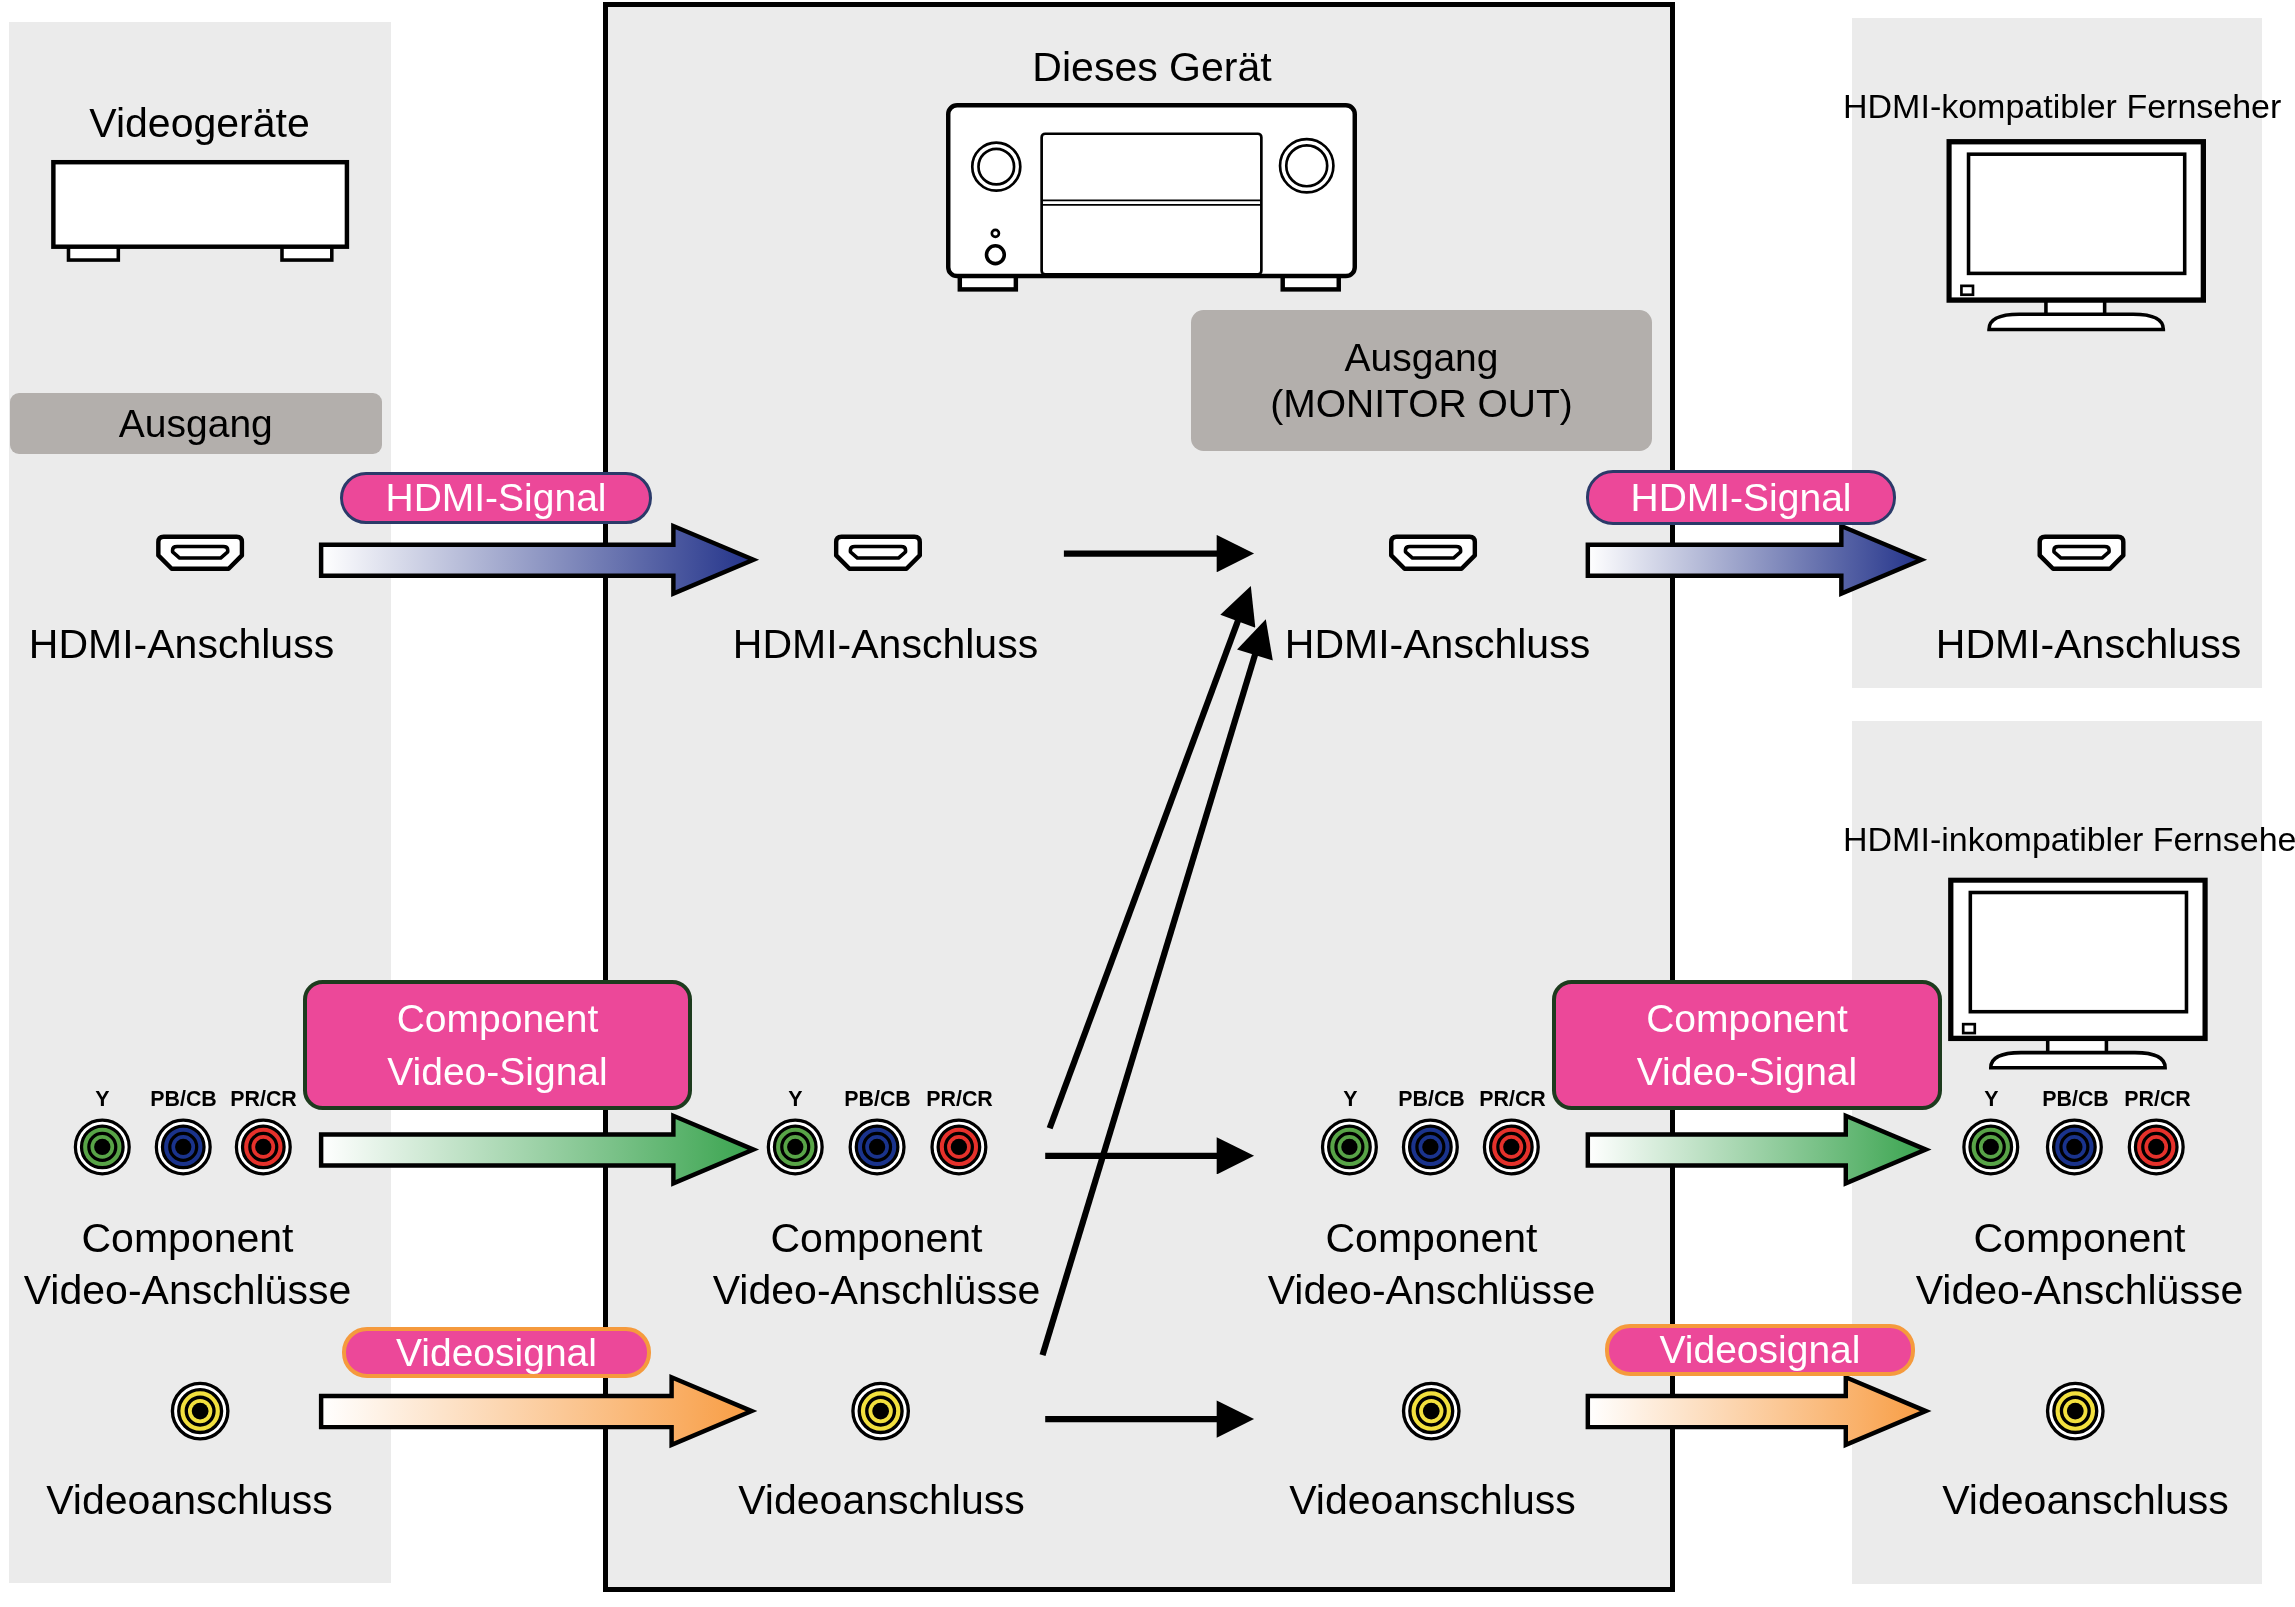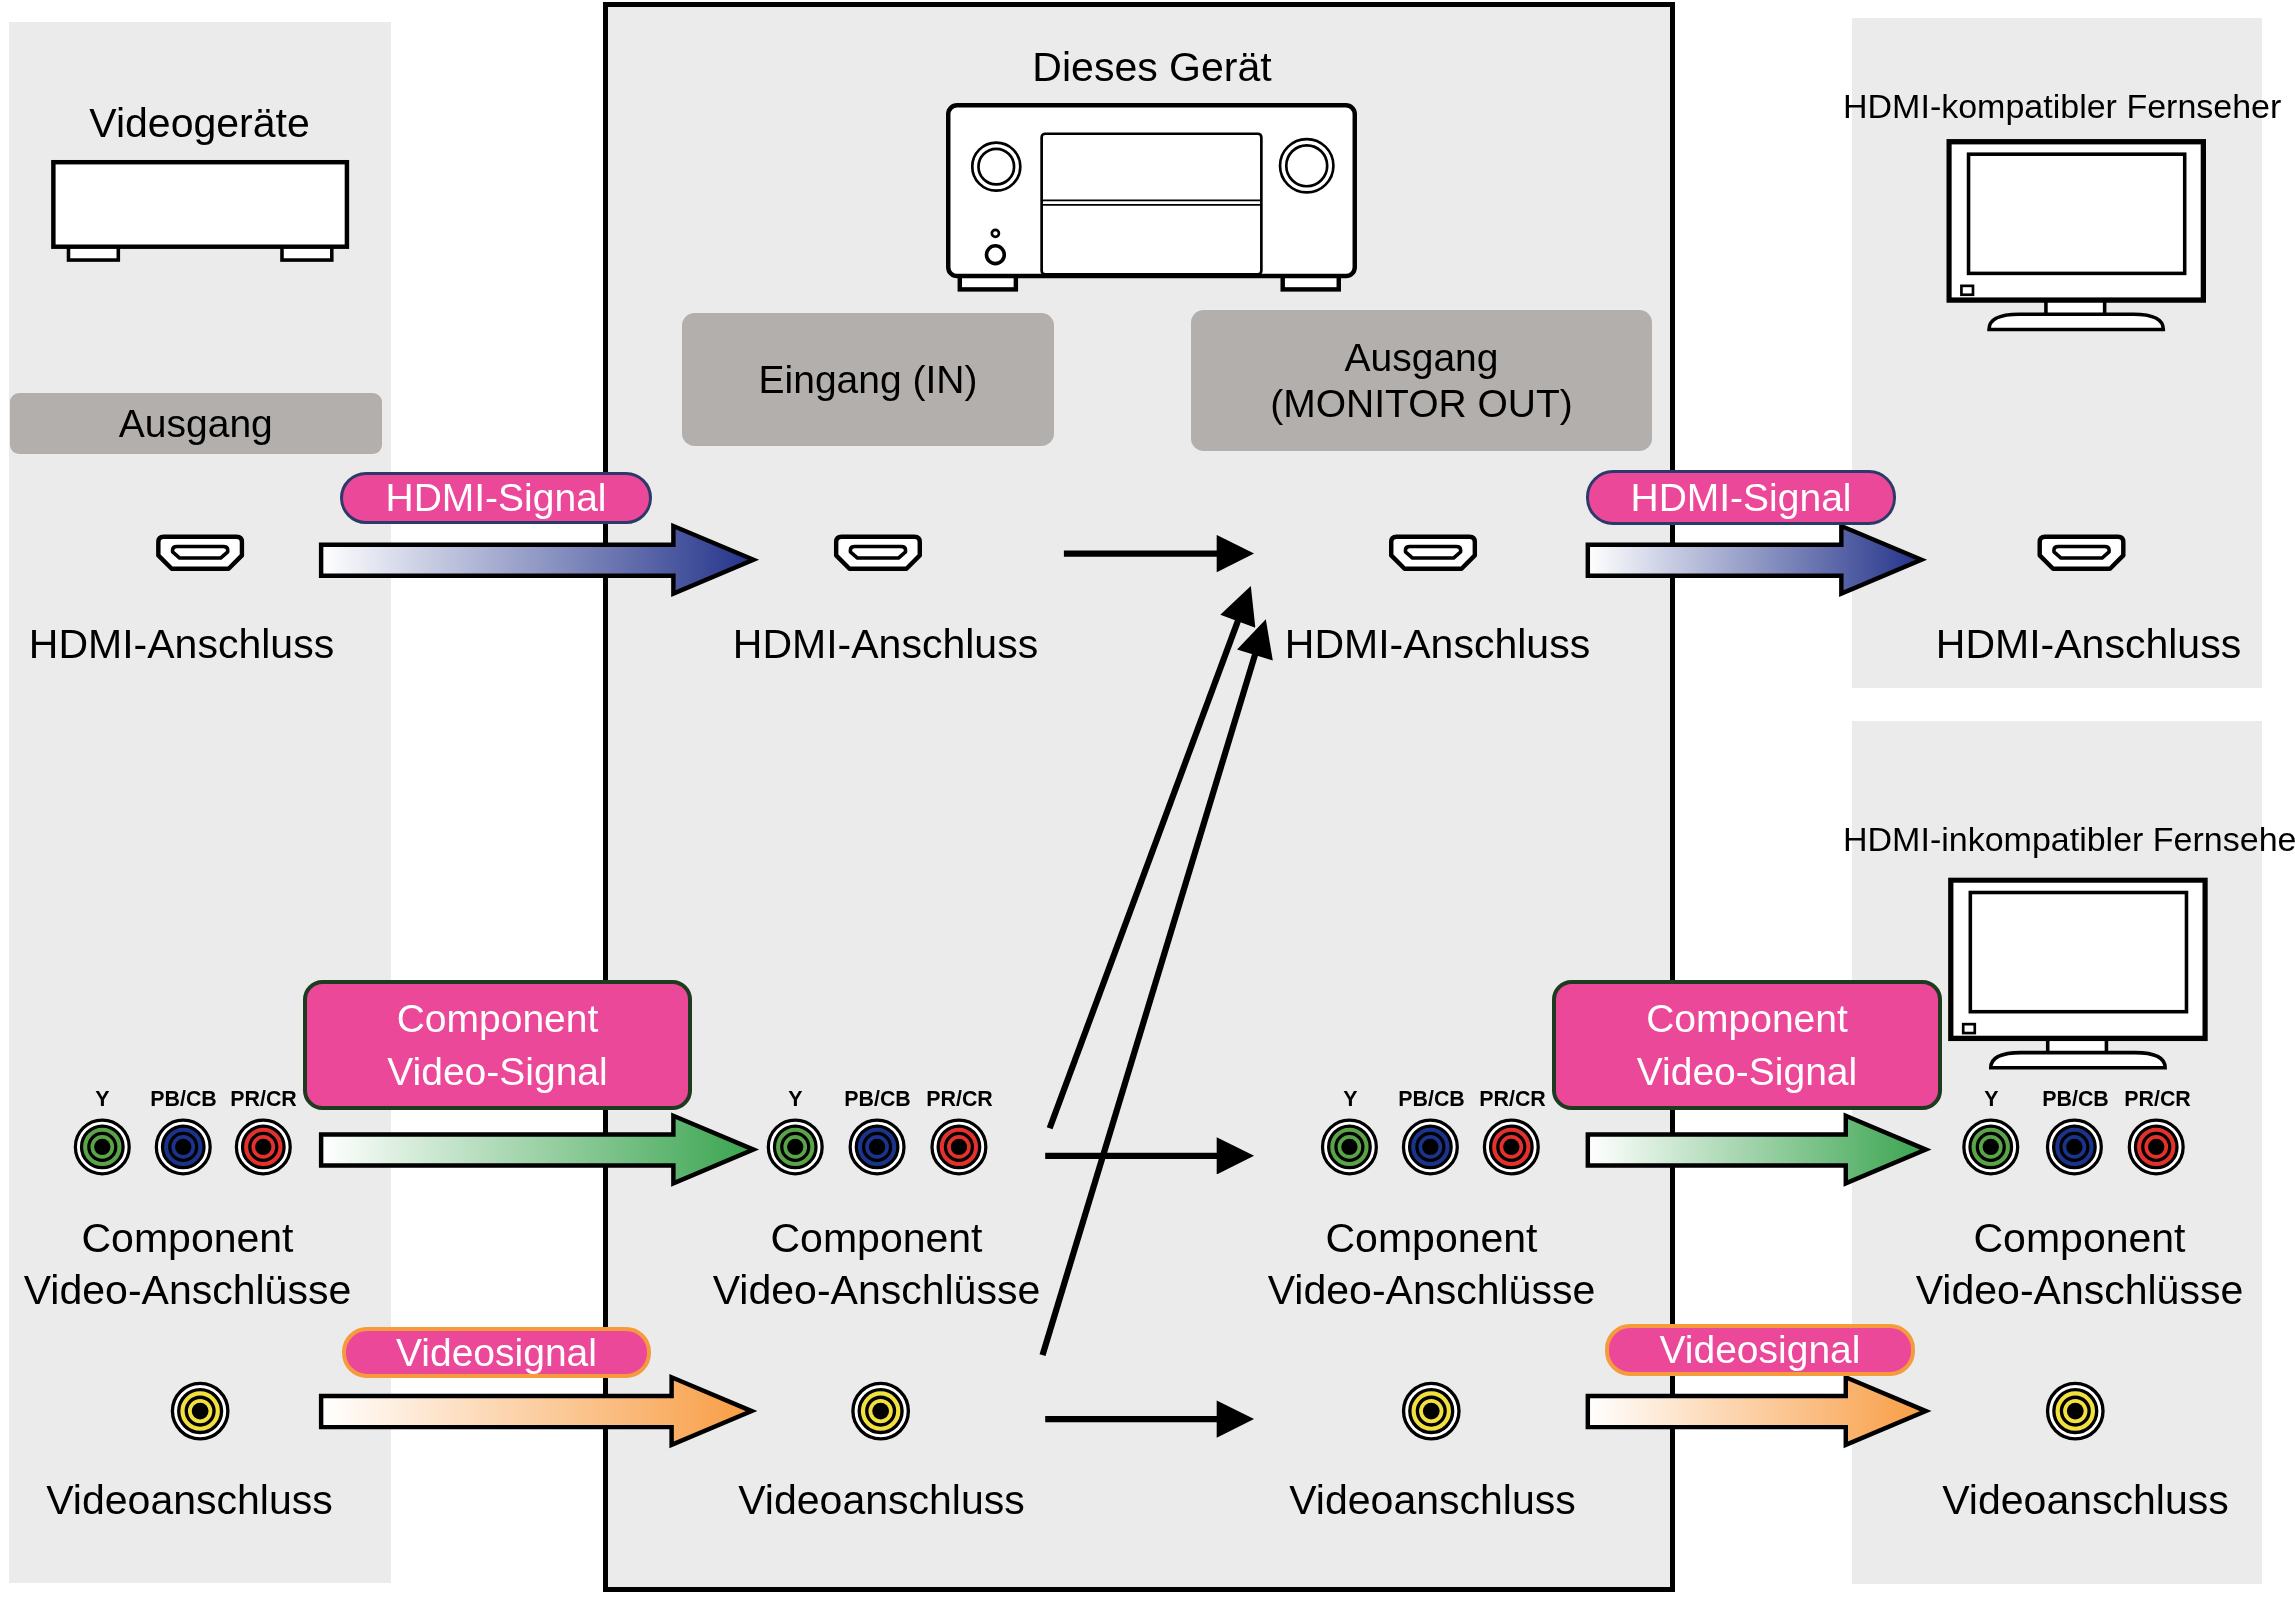--- a/index.html
+++ b/index.html
@@ -141,23 +141,20 @@
   </svg>
 
   <div class="title" style="left:8px;top:100px;width:383px;">Videogeräte</div>
   <div class="title" style="left:943px;top:44px;width:418px;">Dieses Gerät</div>
   <div class="title small" style="left:1843px;top:87px;width:428px;">HDMI-kompatibler Fernseher</div>
   <div class="title small" style="left:1843px;top:820px;width:428px;">HDMI-inkompatibler Fernseher</div>
 
   <div class="iobox" style="left:9.8px;top:393px;width:372px;height:61px;border-radius:9px;">
     <span>Ausgang</span>
   </div>
-  <div class="iobox" style="left:682px;top:313px;width:372px;height:133px;">
-    <span>Eingang (IN)</span>
-  </div>
   <div class="iobox" style="left:1191px;top:310px;width:461px;height:141px;">
     <span>Ausgang</span>
     <span>(MONITOR OUT)</span>
   </div>
 
   <div class="pill hdmi" style="left:340px;top:472px;width:312px;height:52px;">HDMI-Signal</div>
   <div class="pill hdmi" style="left:1586px;top:470px;width:310px;height:55px;">HDMI-Signal</div>
 
   <div class="pill comp" style="left:303px;top:980px;width:389px;height:130px;">
     <span>Component</span>

